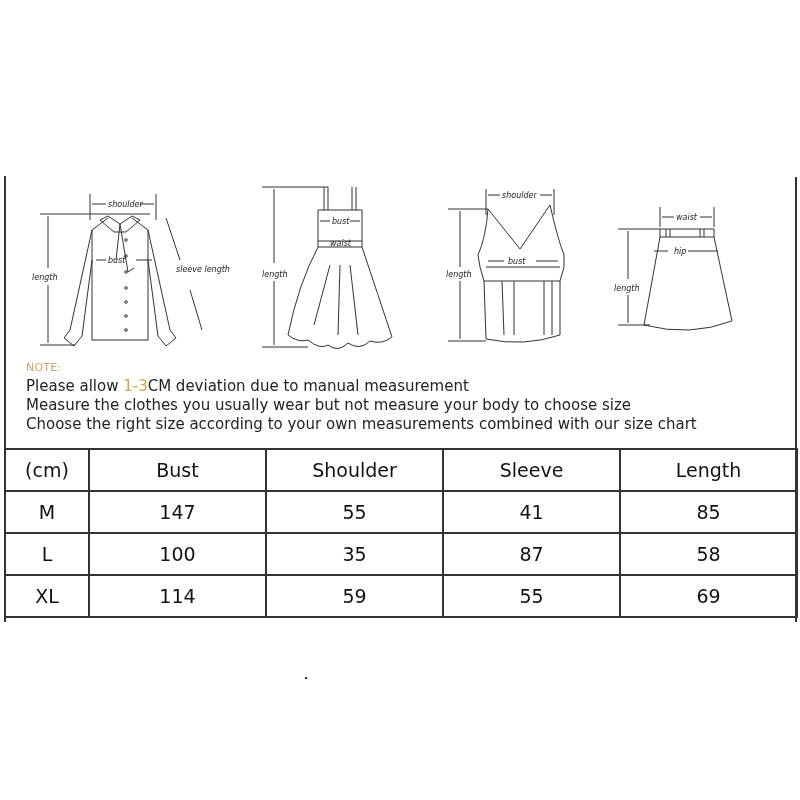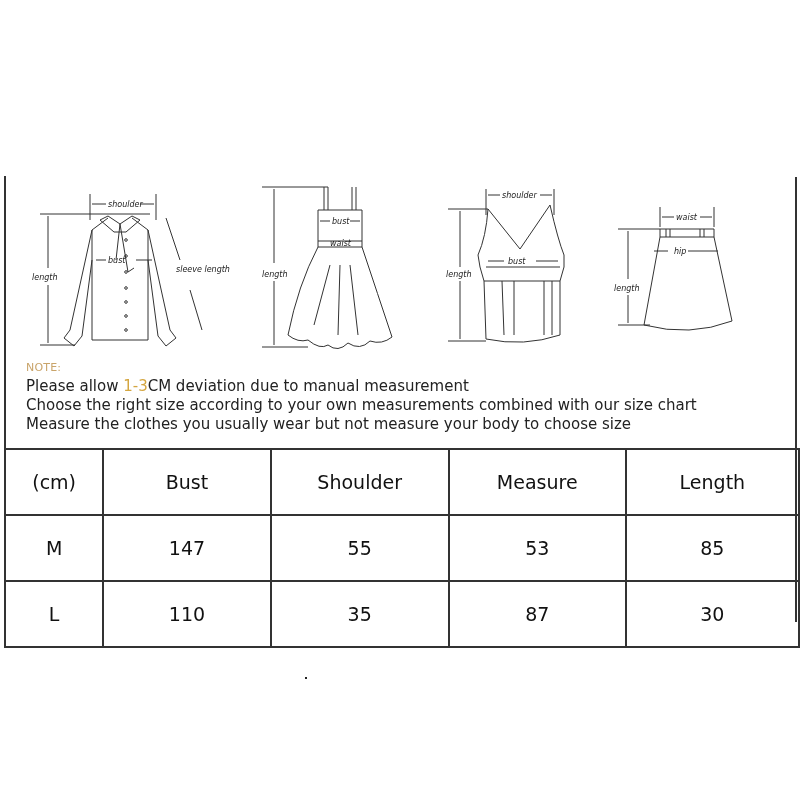--- a/index.html
+++ b/index.html
@@ -14,21 +14,21 @@
   .illus svg { position: absolute; overflow: visible; }
   .illus text { font-family: "DejaVu Sans", sans-serif; font-style: italic; font-size: 8px; fill: #222; }
 
   .note { position: absolute; left: 26px; top: 361px; }
   .note-title { color: #c9a46a; font-size: 11px; margin-bottom: 3px; letter-spacing: 0.2px; }
   .note-line { font-size: 15px; color: #222; height: 19px; line-height: 19px; white-space: nowrap; }
   .note-line .hl { color: #d4a640; }
 
   .size-table { position: absolute; left: 4px; top: 448px; border-collapse: collapse; }
   .size-table td {
-    border: 2px solid #333; height: 40px; padding: 12px; text-align: center; vertical-align: middle;
+    border: 2px solid #333; height: 40px; padding: 0; text-align: center; vertical-align: middle;
     font-family: "DejaVu Sans", sans-serif; font-size: 19px; color: #111;
   }
   .size-table tr:last-child td { border-bottom-width: 2px; }
   .c0 { width: 82px; } .c1 { width: 175px; } .c2 { width: 175px; } .c3 { width: 175px; } .c4 { width: 175px; }
 
   .stray-dot { position: absolute; left: 305px; top: 677px; width: 2px; height: 2px; background: #222; }
 </style>
 </head>
 <body>
 
@@ -121,43 +121,50 @@
     <path d="M 50 32 L 34 120 Q 80 132 122 116 L 104 32"></path>
     <line x1="44" y1="46" x2="58" y2="46"></line>
       <line x1="78" y1="46" x2="108" y2="46"></line>
     <text x="64" y="49" stroke="none">hip</text>
   </svg>
 </div>
 
 <div class="note">
   <div class="note-title">NOTE:</div>
   <div class="note-line"><span>Please allow </span><span class="hl">1-3</span><span>CM deviation due to manual measurement</span></div>
+  <div class="note-line">Measure the clothes you usually wear but not measure your body to choose size</div>
   <div class="note-line">Choose the right size according to your own measurements combined with our size chart</div>
-  <div class="note-line">Measure the clothes you usually wear but not measure your body to choose size</div>
 </div>
 
 <table class="size-table">
   <tbody>
       <tr>
     <td class="c0">(cm)</td>
     <td class="c1">Bust</td>
     <td class="c2">Shoulder</td>
-    <td class="c3">Measure</td>
+    <td class="c3">Sleeve</td>
     <td class="c4">Length</td>
   </tr>
   <tr>
     <td>M</td>
     <td>147</td>
     <td>55</td>
-    <td>53</td>
+    <td>41</td>
     <td>85</td>
   </tr>
   <tr>
     <td>L</td>
-    <td>110</td>
+    <td>100</td>
     <td>35</td>
     <td>87</td>
-    <td>30</td>
+    <td>58</td>
+  </tr>
+  <tr>
+    <td>XL</td>
+    <td>114</td>
+    <td>59</td>
+    <td>55</td>
+    <td>69</td>
   </tr>
 </tbody>
   </table>
 
 <div class="stray-dot"></div>
 
 </body></html>

